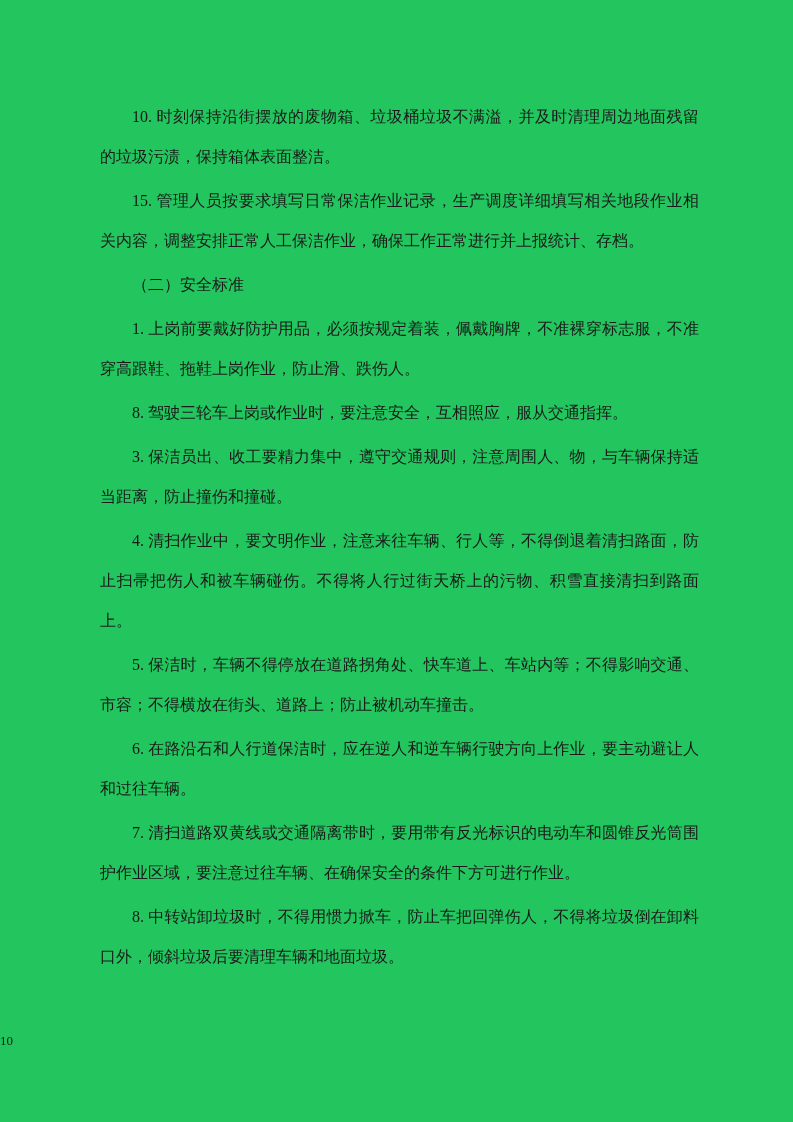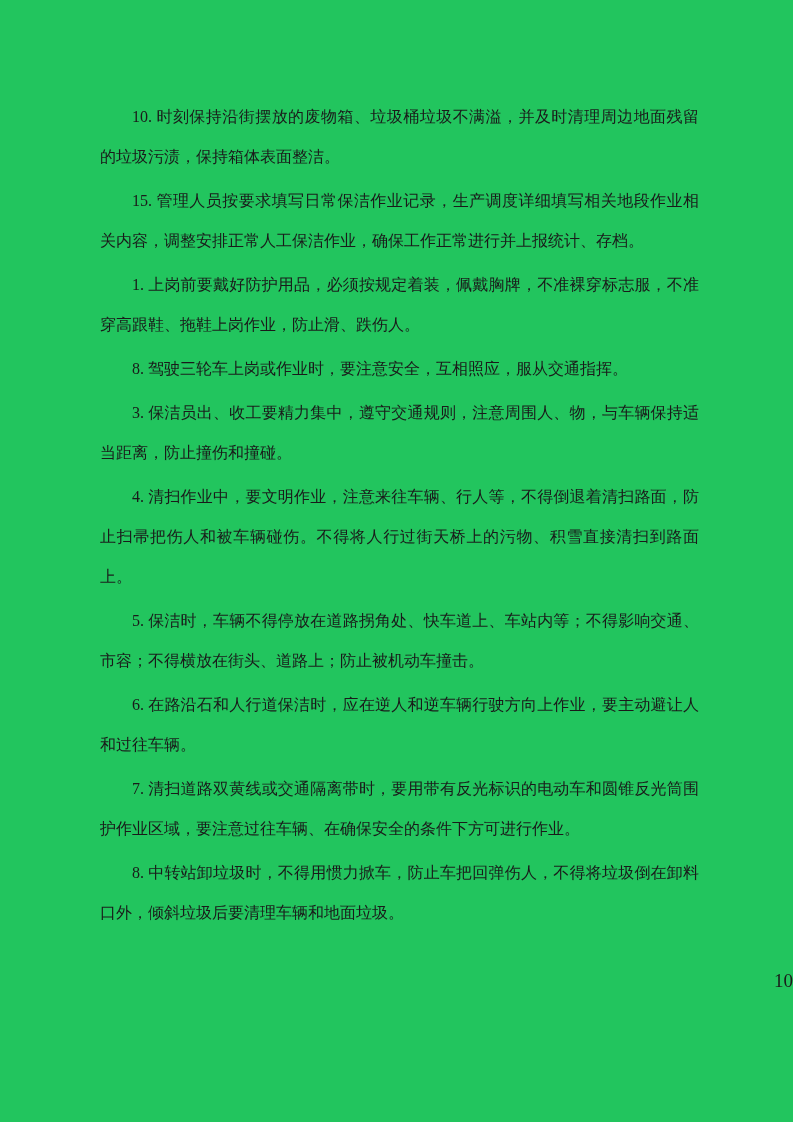--- a/index.html
+++ b/index.html
@@ -25,36 +25,37 @@
   .para {
     margin: 0 0 4px 0;
     font-size: 16px;
     line-height: 40px;
     text-align: justify;
     text-indent: 32px;
     word-break: break-all;
   }
   .page-number {
     position: absolute;
-    top: 970px;
+    top: 1030px;
     left: 0;
     width: 100%;
-    text-align: right;
-    font-size: 19px;
+    text-align: left;
+    font-size: 13px;
     line-height: 22px;
     color: #1a1a1a;
   }
 </style>
 </head>
 <body>
 
 <div class="page">
   <div class="content">
     <p class="para">10. 时刻保持沿街摆放的废物箱、垃圾桶垃圾不满溢，并及时清理周边地面残留的垃圾污渍，保持箱体表面整洁。</p>
     <p class="para">15. 管理人员按要求填写日常保洁作业记录，生产调度详细填写相关地段作业相关内容，调整安排正常人工保洁作业，确保工作正常进行并上报统计、存档。</p>
+    <p class="para">（二）安全标准</p>
     <p class="para">1. 上岗前要戴好防护用品，必须按规定着装，佩戴胸牌，不准裸穿标志服，不准穿高跟鞋、拖鞋上岗作业，防止滑、跌伤人。</p>
     <p class="para">8. 驾驶三轮车上岗或作业时，要注意安全，互相照应，服从交通指挥。</p>
     <p class="para">3. 保洁员出、收工要精力集中，遵守交通规则，注意周围人、物，与车辆保持适当距离，防止撞伤和撞碰。</p>
     <p class="para">4. 清扫作业中，要文明作业，注意来往车辆、行人等，不得倒退着清扫路面，防止扫帚把伤人和被车辆碰伤。不得将人行过街天桥上的污物、积雪直接清扫到路面上。</p>
     <p class="para">5. 保洁时，车辆不得停放在道路拐角处、快车道上、车站内等；不得影响交通、市容；不得横放在街头、道路上；防止被机动车撞击。</p>
     <p class="para">6. 在路沿石和人行道保洁时，应在逆人和逆车辆行驶方向上作业，要主动避让人和过往车辆。</p>
     <p class="para">7. 清扫道路双黄线或交通隔离带时，要用带有反光标识的电动车和圆锥反光筒围护作业区域，要注意过往车辆、在确保安全的条件下方可进行作业。</p>
     <p class="para">8. 中转站卸垃圾时，不得用惯力掀车，防止车把回弹伤人，不得将垃圾倒在卸料口外，倾斜垃圾后要清理车辆和地面垃圾。</p>
   </div>
   <div class="page-number">10</div>

